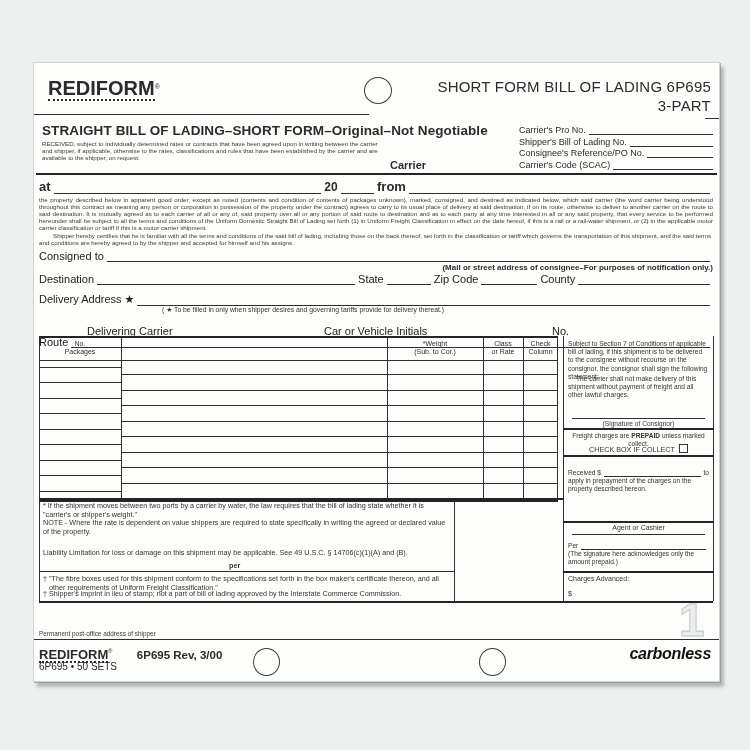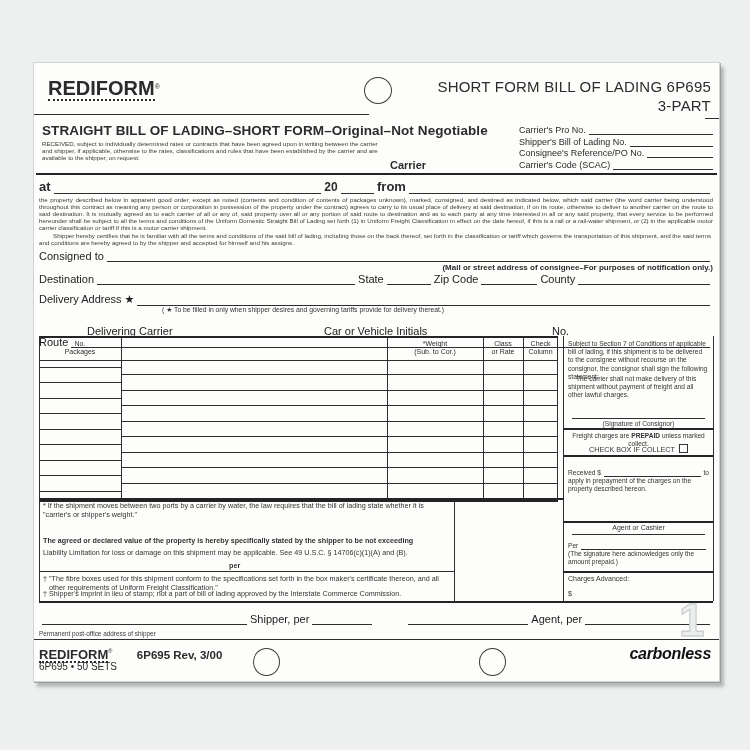--- a/index.html
+++ b/index.html
@@ -190,36 +190,27 @@
   <div class="rc" style="top:479px;display:flex;align-items:flex-end;width:141px;">
     <span>Per</span>
     <span class="fill"></span>
   </div>
   <div class="rc" style="top:487px;">(The signature here acknowledges only the amount prepaid.)</div>
   <div class="thick" style="left:529px;top:508px;width:150px;"></div>
   <div class="rc" style="top:512px;font-size:7px;">Charges Advanced:</div>
   <div class="rc" style="top:527px;font-size:7px;">$</div>
 
   <div class="abs note7" style="left:9px;top:439px;width:404px;">* If the shipment moves between two ports by a carrier by water, the law requires that the bill of lading state whether it is "carrier's  or shipper's weight."</div>
-  <div class="abs note7 b" style="left:9px;top:474px;width:404px;">The agreed or declared value of the property is hereby specifically stated by the shipper to be not exceeding</div>
+  <div class="abs note7" style="left:9px;top:456px;width:404px;">NOTE - Where the rate is dependent on value shippers are required to state specifically in writing the agreed or declared value of the property.</div>
   <div class="abs note7" style="left:9px;top:486px;width:404px;">Liability Limitation for loss or damage on this shipment may be applicable.  See 49 U.S.C. § 14706(c)(1)(A) and (B).</div>
   <div class="abs note7 b" style="left:195px;top:499px;">per</div>
   <div class="hl" style="left:5px;top:508px;width:415px;"></div>
   <div class="abs note7" style="left:9px;top:512px;width:404px;padding-left:6px;text-indent:-6px;">† "The fibre boxes used for this shipment conform to the specifications set forth in the box maker's certificate thereon, and all other requirements of Uniform Freight Classification."</div>
   <div class="abs note7" style="left:9px;top:527px;width:404px;padding-left:6px;text-indent:-6px;">† Shipper's imprint in lieu of stamp; not a part of bill of lading approved by the Interstate Commerce Commission.</div>
 
-  <div class="frow" style="top:550px;">
-    <span class="fill fw" style="width:205px;"></span>
-    <span class="lbl">Shipper, per</span>
-    <span class="fill fw" style="width:60px;"></span>
-    <span class="sp" style="width:24px;"></span>
-    <span class="fill fw" style="width:120px;"></span>
-    <span class="lbl">Agent, per</span>
-    <span class="fill"></span>
-  </div>
   <div class="abs ghost1" style="left:645px;top:534px;">1</div>
   <div class="abs tiny" style="left:5px;top:567px;font-size:6.4px;">Permanent post-office address of shipper</div>
   <div class="hl" style="left:0;right:0;top:576px;"></div>
 
   <div class="abs" style="left:5px;top:582px;">
     <span class="brand-sm">REDIFORM</span><span style="font-size:5.5px;vertical-align:super;">®</span>
     <span class="b" style="font-size:11.5px;margin-left:20px;">6P695  Rev, 3/00</span>
   </div>
   <div class="abs" style="left:5px;top:598px;font-size:10px;">6P695 • 50 SETS</div>
   <div class="circle" style="left:219px;top:585px;width:25px;height:26px;"></div>

